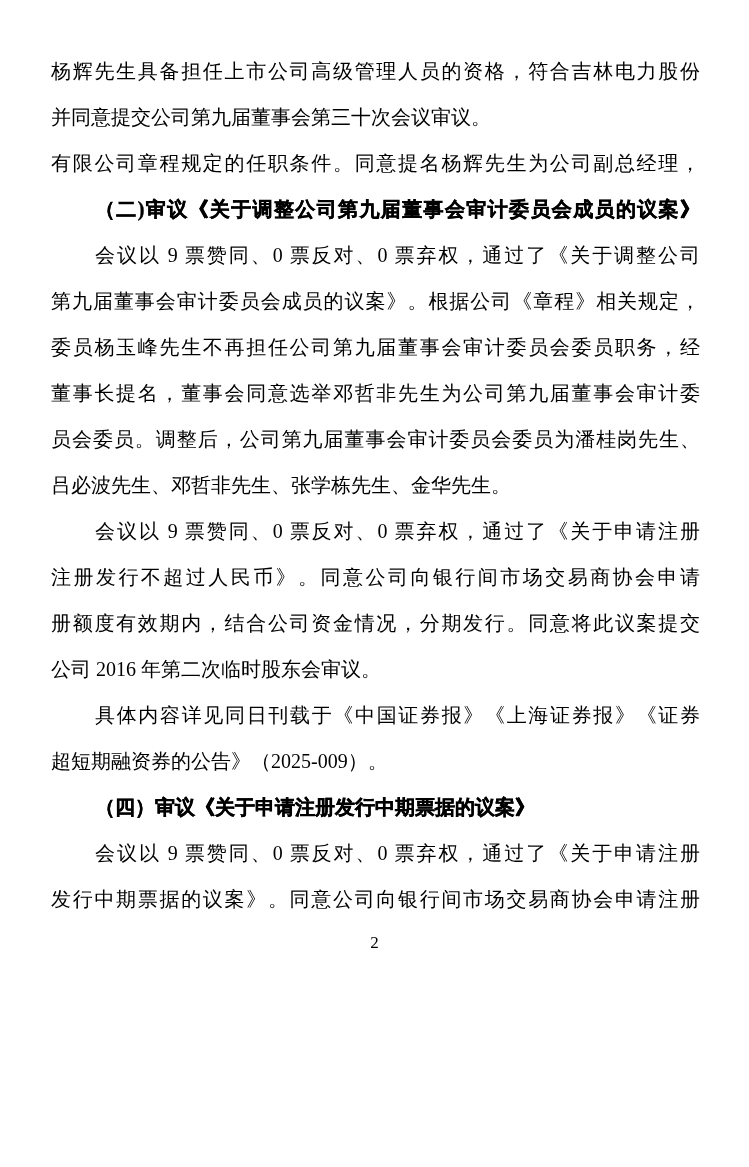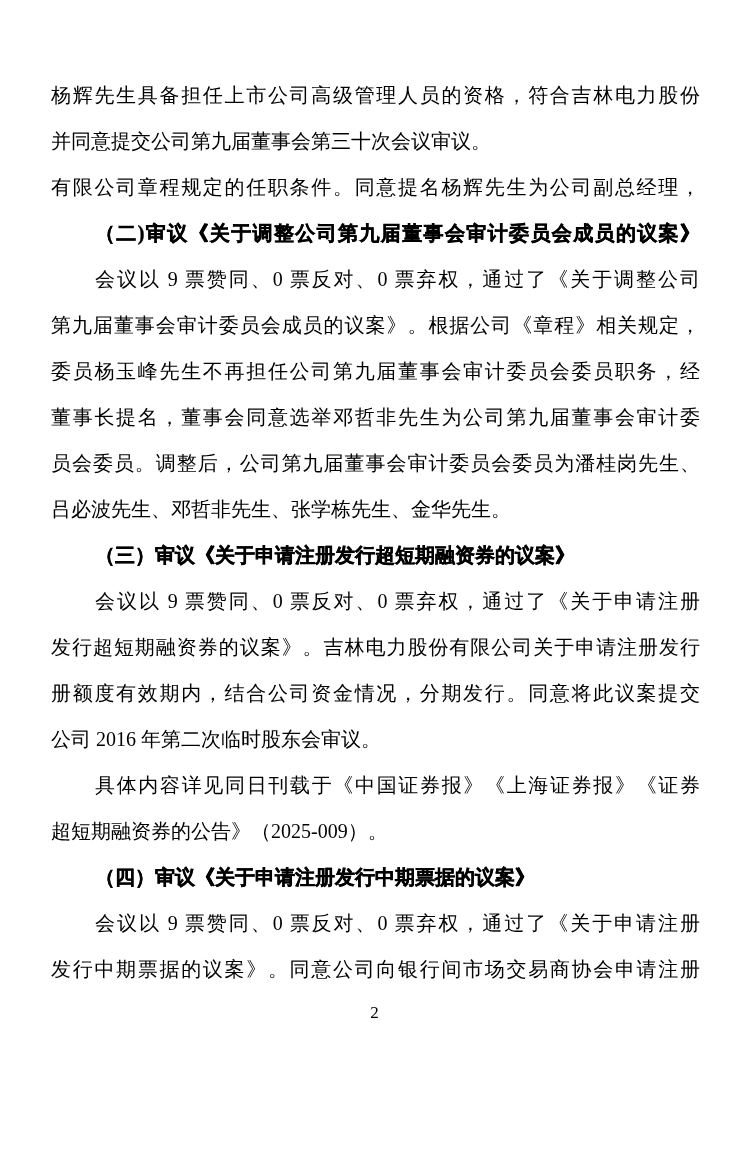--- a/index.html
+++ b/index.html
@@ -14,22 +14,21 @@
     color: #000000;
   }
   .page {
     position: relative;
     width: 749px;
     height: 1167px;
     background: #ffffff;
     overflow: hidden;
   }
   .content {
-    padding: 24px 49px 0 51px; 
-    margin-top: 48px;
+    padding: 48px 49px 0 51px; 
   }
   .block { margin: 0; }
   .line {
     font-size: 20px;
     height: 46px;
     line-height: 46px;
     overflow: hidden;
     text-align: justify;
     text-align-last: justify;
     word-break: keep-all;
@@ -69,26 +68,23 @@
         <div class="line indent">（二)审议《关于调整公司第九届董事会审计委员会成员的议案》</div>
       </div>
       <div class="block paragraph">
         <div class="line indent">会议以 9 票赞同、0 票反对、0 票弃权，通过了《关于调整公司</div>
         <div class="line">第九届董事会审计委员会成员的议案》。根据公司《章程》相关规定，</div>
         <div class="line">委员杨玉峰先生不再担任公司第九届董事会审计委员会委员职务，经</div>
         <div class="line">董事长提名，董事会同意选举邓哲非先生为公司第九届董事会审计委</div>
         <div class="line">员会委员。调整后，公司第九届董事会审计委员会委员为潘桂岗先生、</div>
         <div class="line lastline">吕必波先生、邓哲非先生、张学栋先生、金华先生。</div>
       </div>
-      <div class="block heading">
-        <div class="line indent lastline">（三）审议《关于申请注册发行超短期融资券的议案》</div>
-      </div>
       <div class="block paragraph">
         <div class="line indent">会议以 9 票赞同、0 票反对、0 票弃权，通过了《关于申请注册</div>
-        <div class="line">发行超短期融资券的议案》。吉林电力股份有限公司关于申请注册发行</div>
+        <div class="line">注册发行不超过人民币》。同意公司向银行间市场交易商协会申请</div>
         <div class="line">册额度有效期内，结合公司资金情况，分期发行。同意将此议案提交</div>
         <div class="line lastline">公司 2016 年第二次临时股东会审议。</div>
       </div>
       <div class="block paragraph">
         <div class="line indent">具体内容详见同日刊载于《中国证券报》《上海证券报》《证券</div>
         <div class="line lastline">超短期融资券的公告》（2025-009）。</div>
       </div>
       <div class="block heading">
         <div class="line indent lastline">（四）审议《关于申请注册发行中期票据的议案》</div>
       </div>

